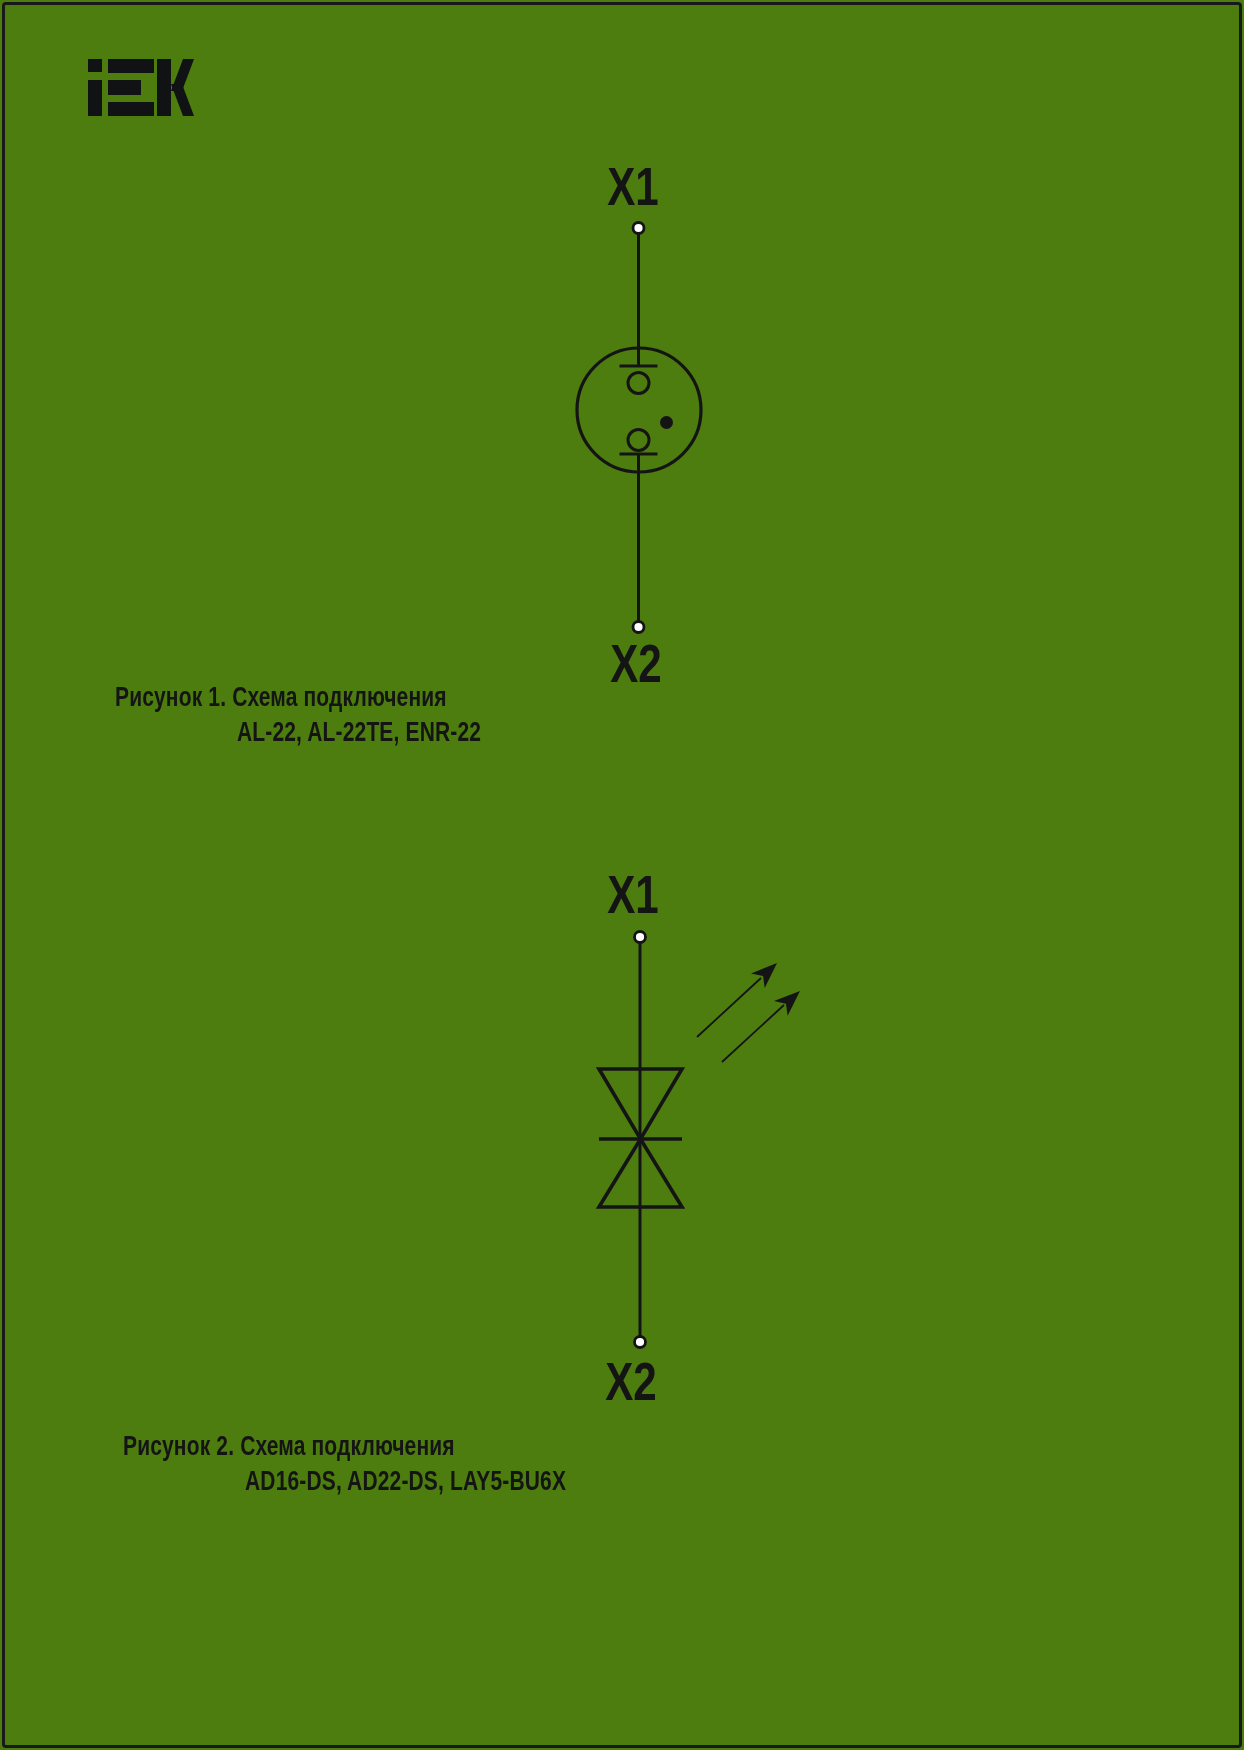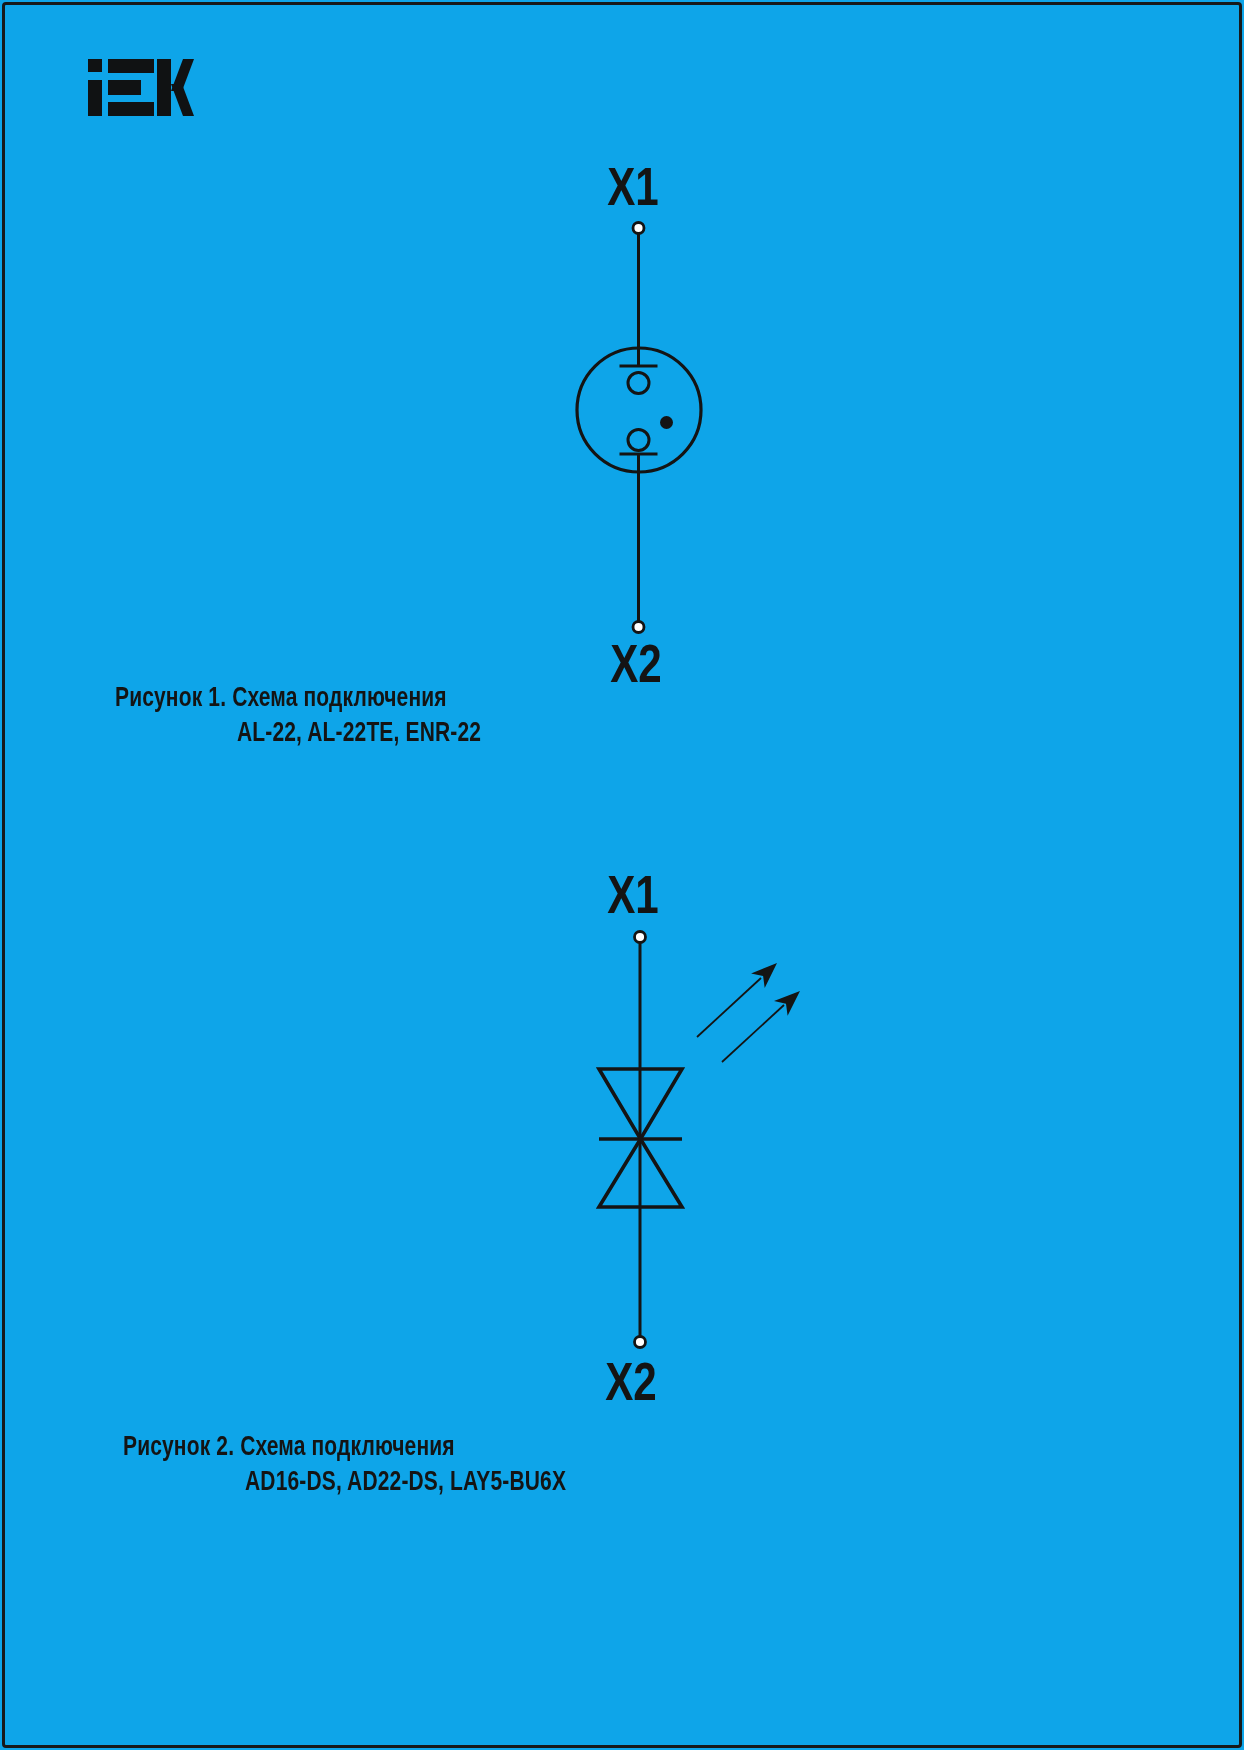--- a/index.html
+++ b/index.html
@@ -1,17 +1,17 @@
 <!DOCTYPE html>
 <html><head>
 <meta charset="utf-8">
 <style>
   html,body{margin:0;padding:0;background:#ffffff;}
   .page{
-    position:relative;width:1244px;height:1750px;background:#0ea5e9;
+    position:relative;width:1244px;height:1750px;background:#4d7c0f;
     font-family:"Liberation Sans","DejaVu Sans",sans-serif;color:#141414;
     overflow:hidden;
   }
   .frame{
     position:absolute;inset:2px;border:3px solid #17191a;border-radius:4px;
     pointer-events:none;
   }
   .abs{position:absolute;}
   .xlabel{
     position:absolute;width:120px;text-align:center;

